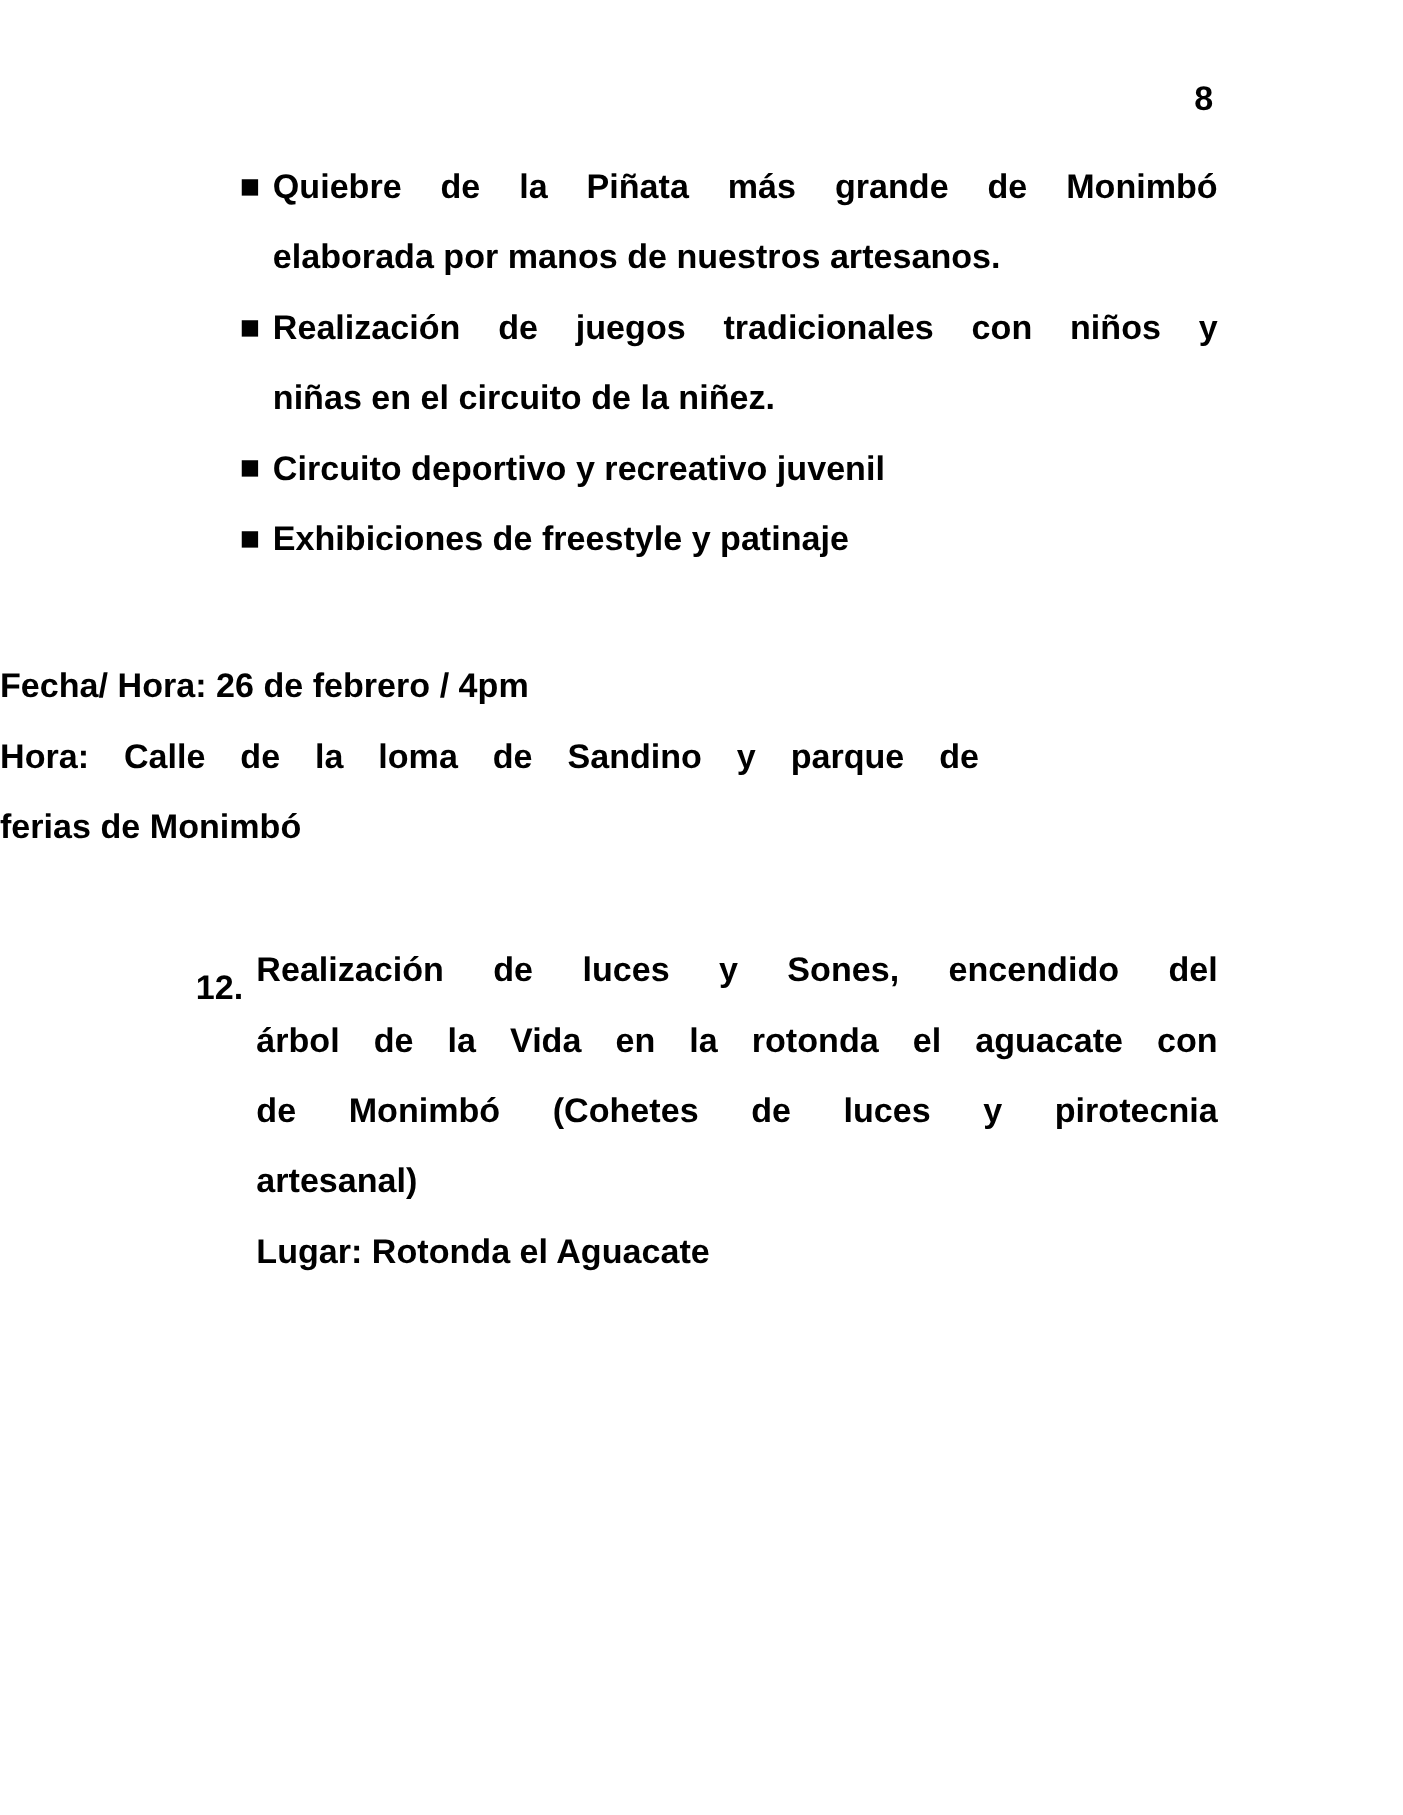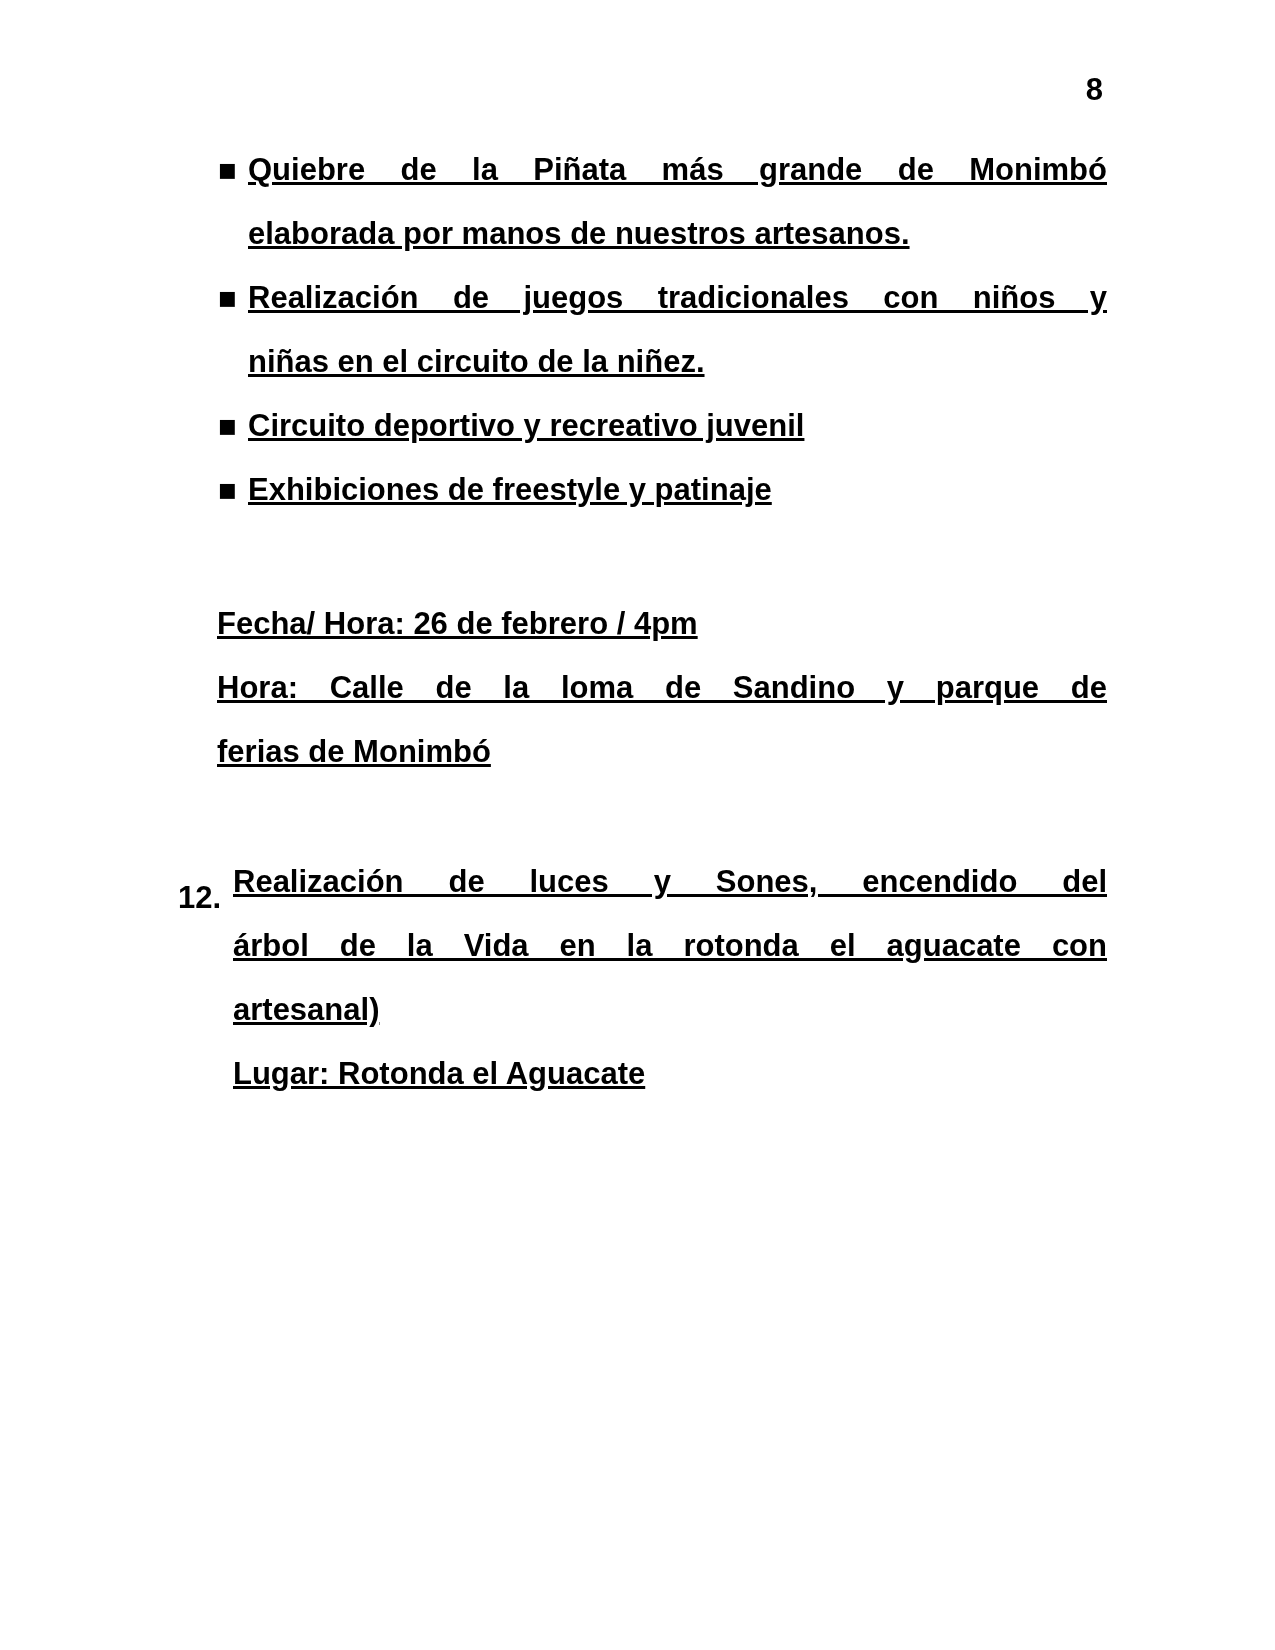--- a/index.html
+++ b/index.html
@@ -31,41 +31,40 @@
     top: 138px;
     left: 0;
     width: 1275px;
   }
   .para { position: relative; }
   .line {
     height: 64px;
     line-height: 64px;
     white-space: nowrap;
     overflow: visible;
-    text-decoration: underline;
   }
   .line.j {
     white-space: normal;
     text-align: justify;
     text-align-last: justify;
     word-spacing: -2px;
   }
   
   .bullet .line { margin-left: 248px; width: 859px; }
   .bullet .marker {
     position: absolute;
     left: 217px;
     top: 0;
     height: 64px;
     line-height: 62px;
     font-size: 30px;
     font-family: "DejaVu Sans", sans-serif;
   }
   
-  .plain .line { margin-left: 217px; width: 890px; }
+  .plain .line { width: 890px; }
   
   .numbered .line { margin-left: 233px; width: 874px; }
   .numbered .number {
     position: absolute;
     left: 178px;
     top: 16px;
     height: 64px;
     line-height: 64px;
   }
   .sp1 { height: 70px; }
@@ -109,18 +108,19 @@
       <div class="line j">Hora: Calle de la loma de Sandino y parque de</div>
       <div class="line">ferias de Monimbó</div>
     </div>
 
     <div class="sp2"></div>
 
     <div class="para numbered">
       <span class="number">12.</span>
       <div class="line j">Realización de luces y Sones, encendido del</div>
       <div class="line j">árbol de la Vida en la rotonda el aguacate con</div>
+      <div class="line j">de Monimbó (Cohetes de luces y pirotecnia</div>
       <div class="line">artesanal)</div>
       <div class="line">Lugar: Rotonda el Aguacate</div>
     </div>
 
   </div>
 </div>
 
 </body></html>

